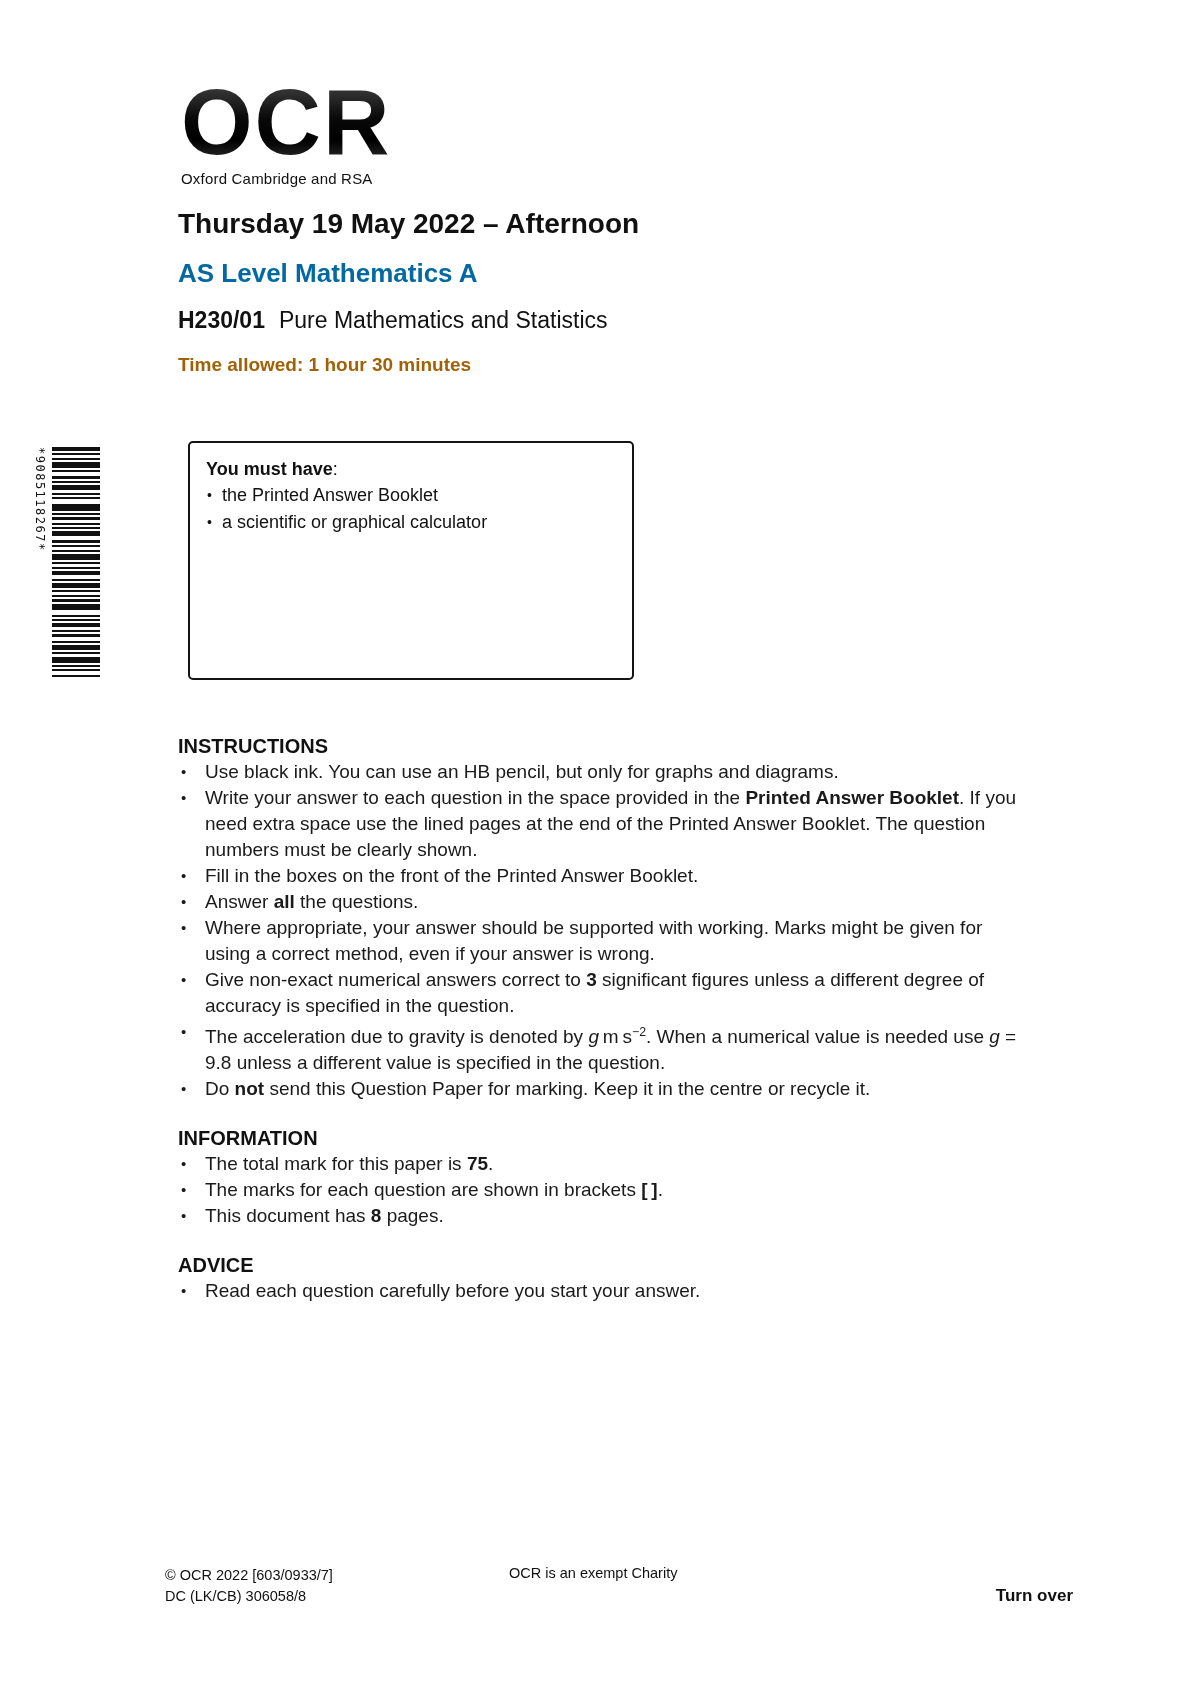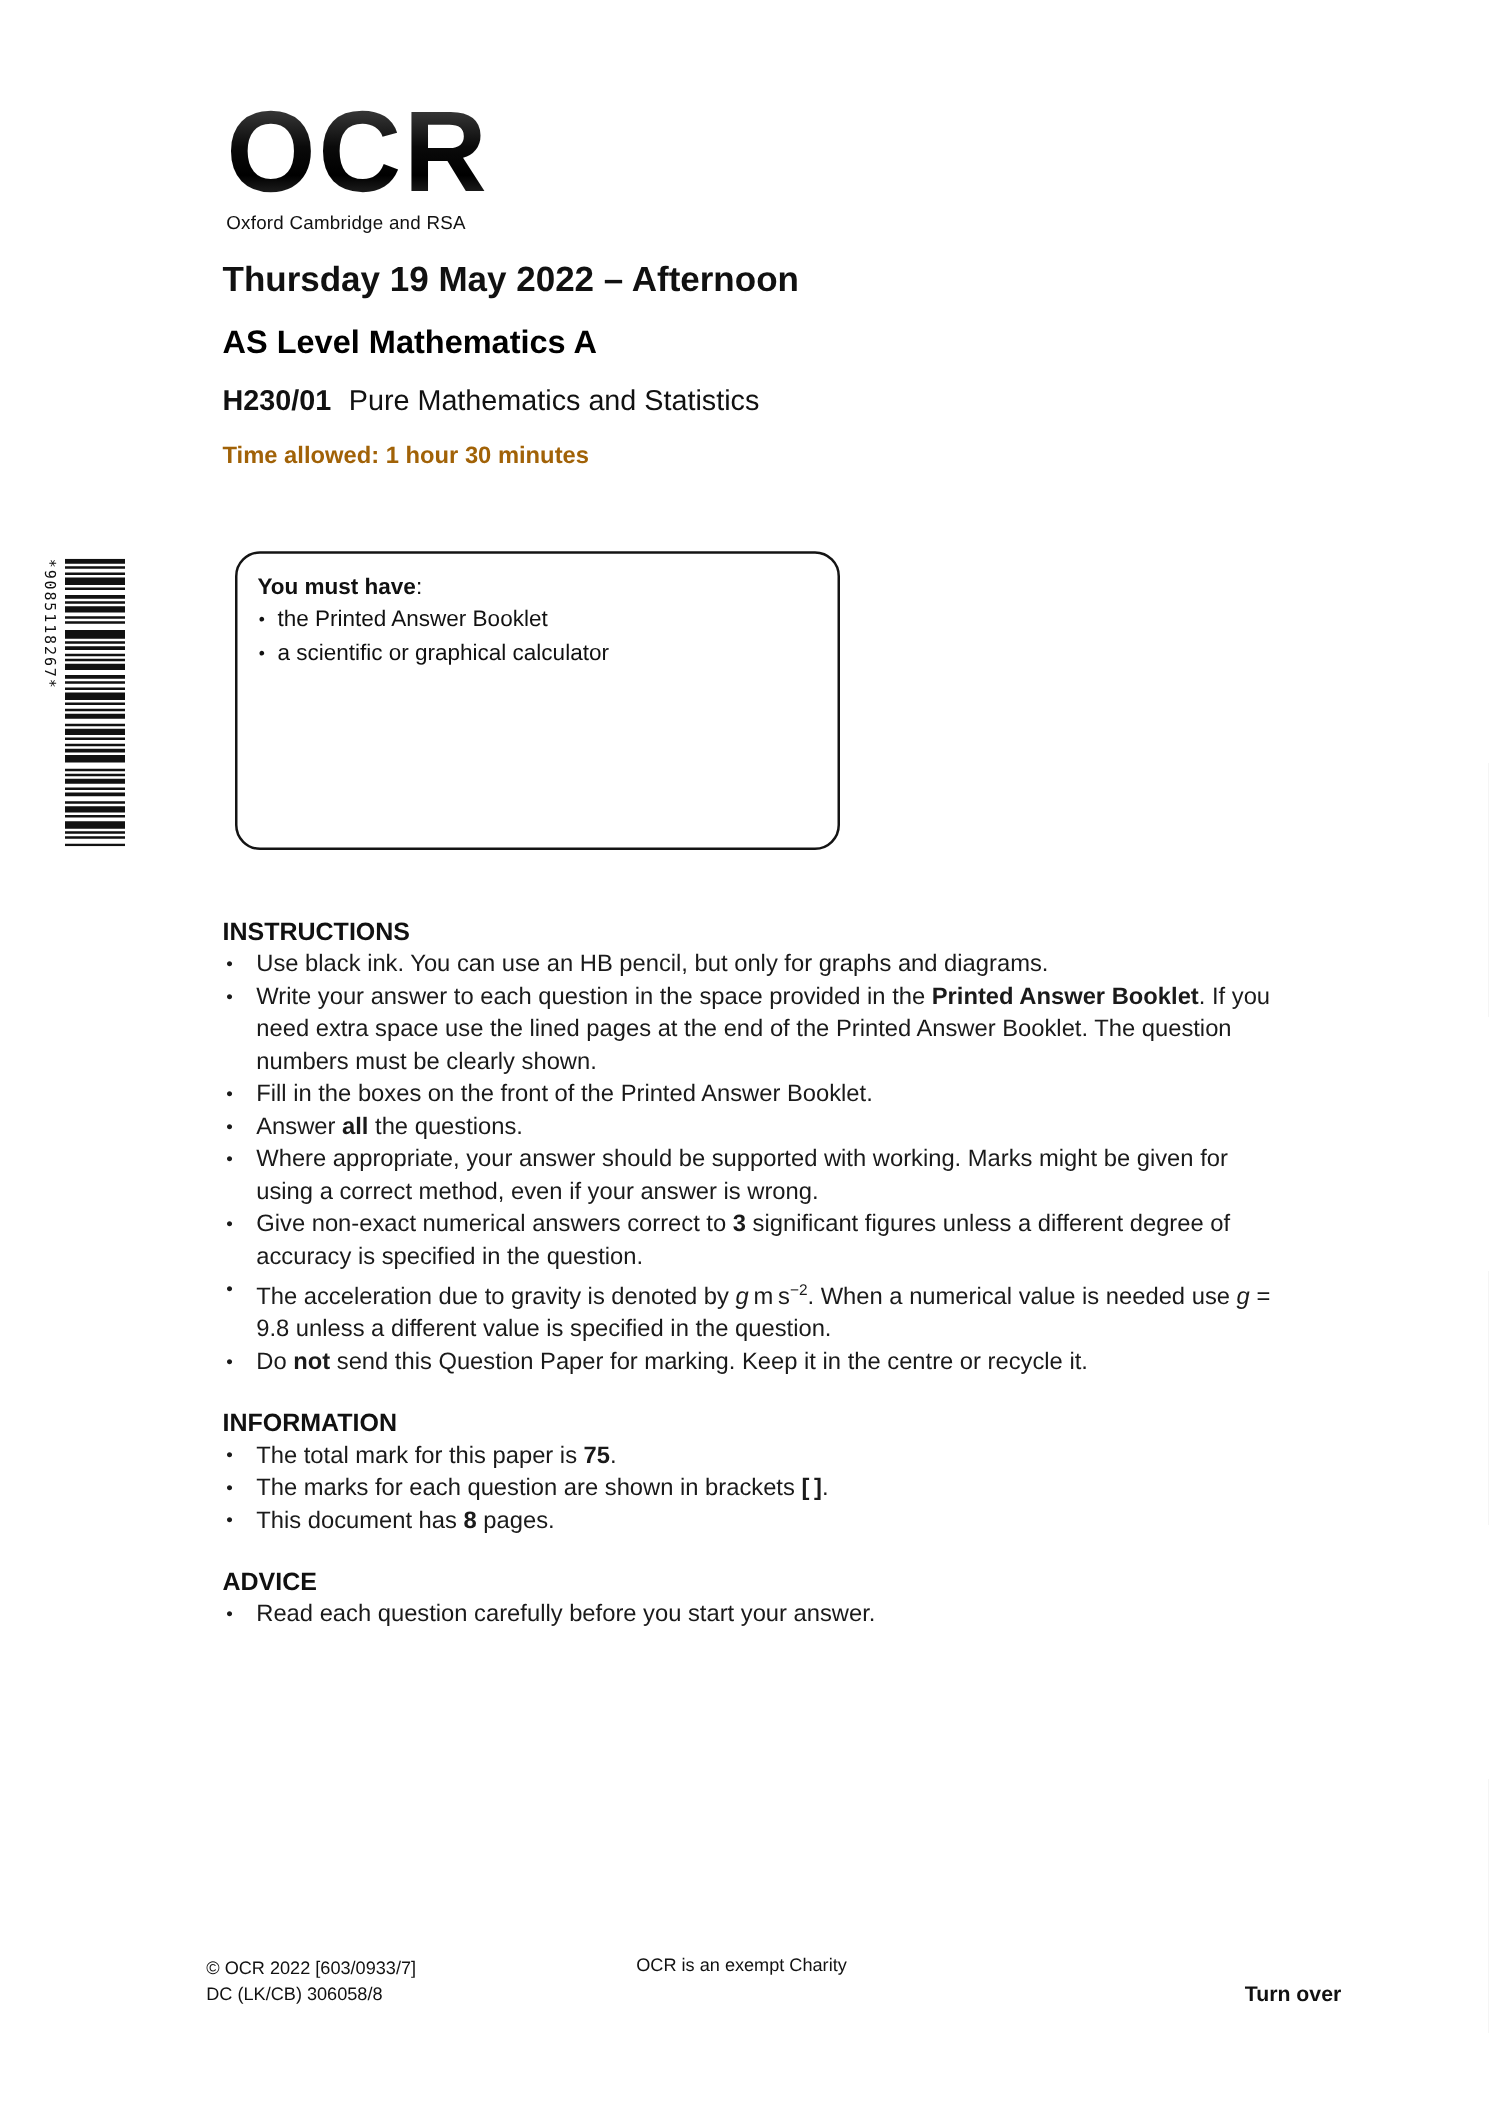--- a/index.html
+++ b/index.html
@@ -15,38 +15,38 @@
   
   .logo{position:absolute;left:181px;top:76px;}
   .logo-text{
     font-size:92px;font-weight:bold;line-height:1;letter-spacing:2px;
     background:linear-gradient(180deg,#4a4a4a 0%,#0a0a0a 45%,#000 70%,#3a3a3a 100%);
     -webkit-background-clip:text;background-clip:text;color:transparent;
   }
   .logo-tagline{font-size:15px;color:#111;margin-top:2px;letter-spacing:0.2px;}
   
   .title{position:absolute;left:178px;top:208px;font-size:28px;font-weight:bold;color:#111;}
-  .subtitle{position:absolute;left:178px;top:258px;font-size:26px;font-weight:bold;color:#000000;}
+  .subtitle{position:absolute;left:178px;top:258px;font-size:26px;font-weight:bold;color:#0369a1;}
   .paper-line{position:absolute;left:178px;top:307px;font-size:23px;color:#111;}
   .paper-line .code{font-weight:bold;margin-right:14px;}
   .time-line{position:absolute;left:178px;top:354px;font-size:19px;font-weight:bold;color:#a16207;}
   
   .barcode{position:absolute;left:52px;top:447px;width:48px;height:230px;}
   .barcode svg{display:block;}
   .barcode-text{
     position:absolute;left:33px;top:447px;height:232px;
     writing-mode:vertical-rl;
     font-family:"DejaVu Sans Mono","Liberation Mono",monospace;
     font-size:12px;letter-spacing:1.5px;color:#111;
     display:flex;align-items:center;justify-content:space-between;
   }
   
   .must-box{
-    position:absolute;left:188px;top:441px;width:484px;height:239px;
-    border:2.5px solid #141414;border-radius:20px;box-sizing:border-box;
+    position:absolute;left:188px;top:441px;width:446px;height:239px;
+    border:2.5px solid #141414;border-radius:5px;box-sizing:border-box;
     padding:13px 16px;
   }
   .must-box-title{font-size:18px;line-height:26px;color:#111;}
   .must-box-title .b{font-weight:bold;}
   .must-box ul{list-style:none;margin:0;padding:0;}
   .must-box li{
     position:relative;font-size:18px;line-height:26.5px;padding-left:16px;color:#111;
   }
   .must-box li::before{
     content:"\2022";position:absolute;left:1px;top:0;font-size:14px;

